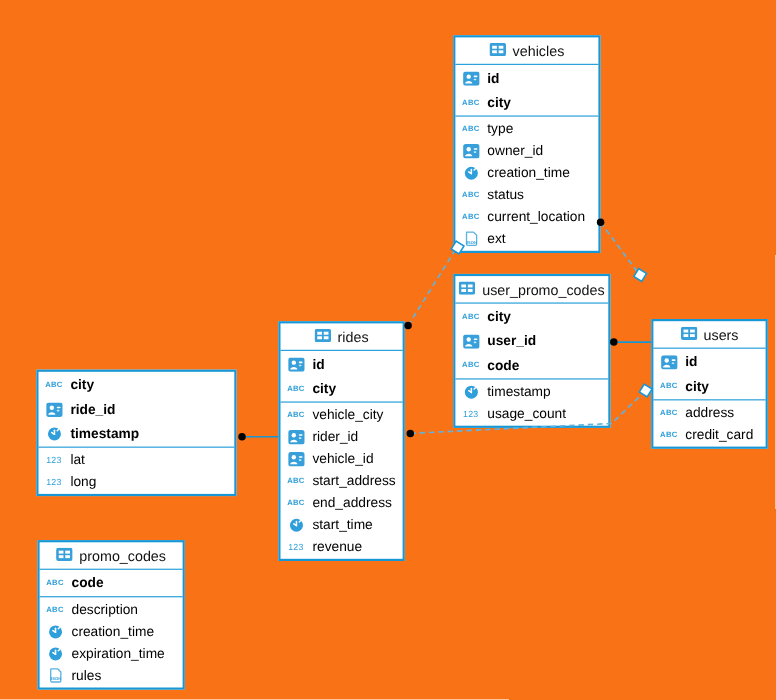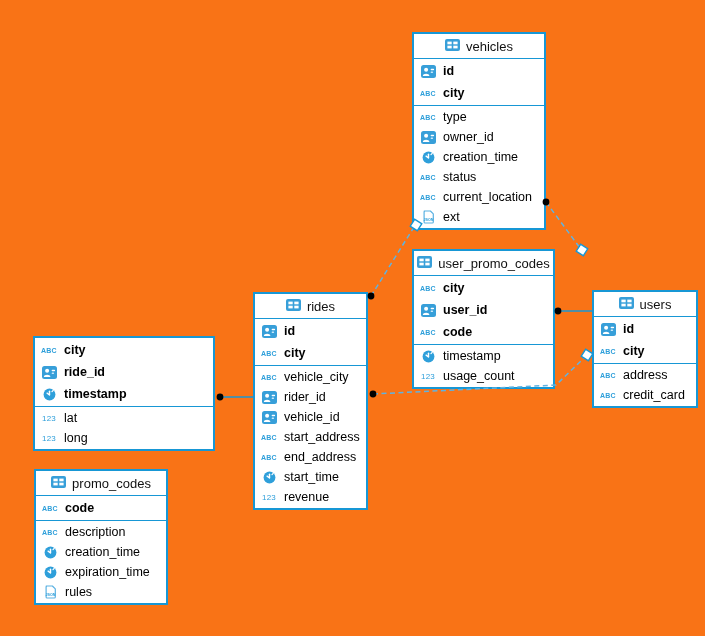--- a/index.html
+++ b/index.html
@@ -375,21 +375,21 @@
           <span class="col-label">lat</span>
         </div>
         <div class="col-row">
           <span class="col-icon">
             <span class="num-glyph">123</span>
           </span>
           <span class="col-label">long</span>
         </div>
       </div>
     </div>
-    <div class="db-table" style="left: 34px; top: 469px; width: 134px;">
+    <div class="db-table" style="left: 34px; top: 491px; width: 134px;">
       <div class="tbl-header">
         <span class="hdr-icon"><svg width="15" height="12" viewBox="0 0 15 12">
             <rect x="0" y="0" width="15" height="12" rx="2" fill="#379fd9"></rect>
             <rect x="2.4" y="2.6" width="4.3" height="2.7" fill="#fff"></rect>
             <rect x="8.3" y="2.6" width="4.3" height="2.7" fill="#fff"></rect>
             <rect x="2.4" y="6.7" width="4.3" height="2.7" fill="#fff"></rect>
             <rect x="8.3" y="6.7" width="4.3" height="2.7" fill="#fff"></rect>
           </svg></span>
         <span class="tbl-name">promo_codes</span>
       </div>

